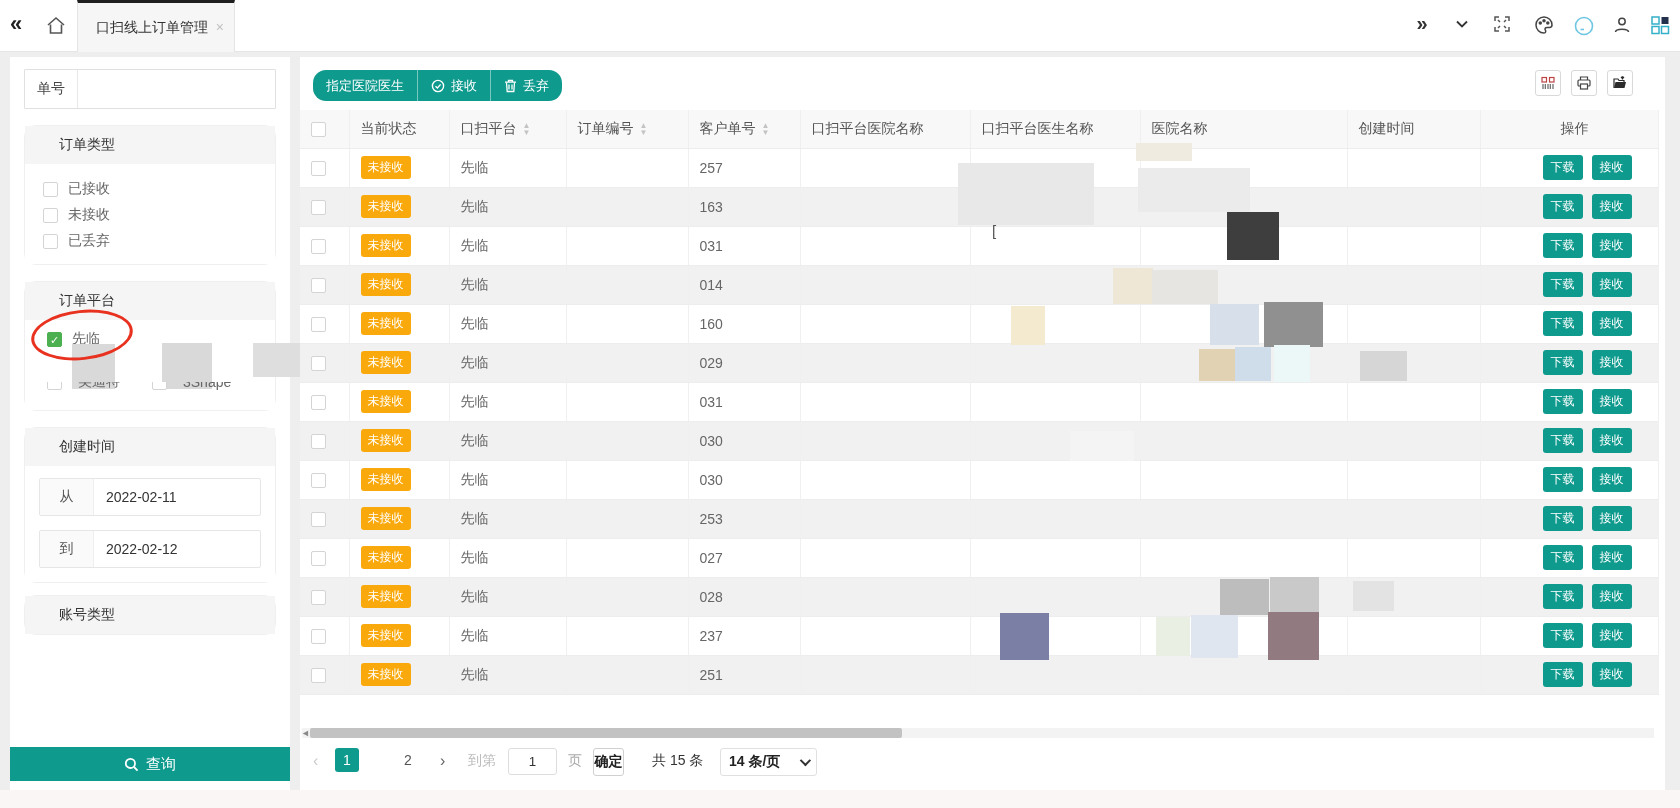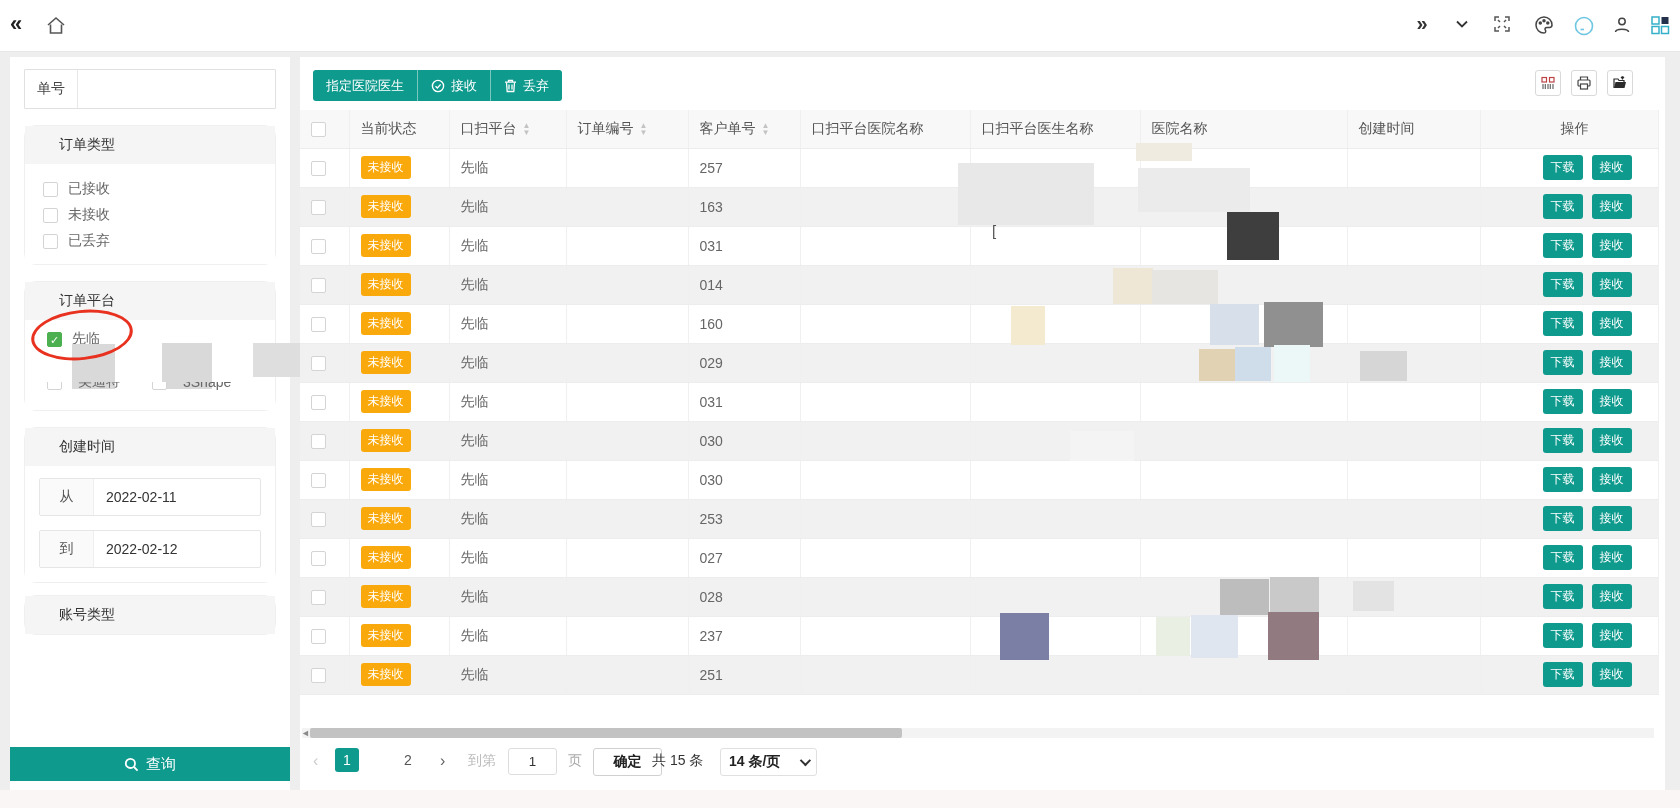--- a/index.html
+++ b/index.html
@@ -39,21 +39,21 @@
   .red-ellipse { position:absolute; border:3.5px solid #e8311f; border-radius:50%; transform:rotate(-6deg); pointer-events:none; }
   .date-group { margin:0 14px; height:38px; border:1px solid #e6e6e6; border-radius:2px; display:flex; background:#fff; }
   .dg-label { width:54px; background:#fafafa; border-right:1px solid #eee; display:flex; align-items:center; justify-content:center; color:#555; }
   .dg-value { flex:1; display:flex; align-items:center; padding-left:12px; color:#333; }
   .select-row { position:relative; height:40px; display:flex; align-items:center; padding-left:12px; color:#bfbfbf; cursor:pointer; }
   .select-caret { position:absolute; right:14px; top:17px; width:0; height:0; border-left:6px solid transparent; border-right:6px solid transparent; border-top:7px solid #b5b5b5; }
   .search-btn { position:absolute; left:0; top:690px; width:280px; height:34px; background:#0E9A8D; color:#fff; border:none; font-size:15px; display:flex; align-items:center; justify-content:center; gap:7px; cursor:pointer; }
 
   
   .main { position:absolute; left:300px; top:57px; width:1365px; height:733px; background:#fff; }
-  .toolbar { position:absolute; left:13px; top:13px; height:31px; display:flex; background:#0E9A8D; border-radius:3px; overflow:hidden; }
+  .toolbar { position:absolute; left:13px; top:13px; height:31px; display:flex; background:#0E9A8D; border-radius:13px; overflow:hidden; }
   .tb-seg { display:flex; align-items:center; gap:6px; color:#fff; padding:0 13px; font-size:13px; cursor:pointer; border-right:1px solid rgba(255,255,255,.45); }
   .tb-seg:last-child { border-right:none; }
   .panel-icons { position:absolute; top:13px; right:32px; display:flex; gap:10px; }
   .picon { width:26px; height:26px; border:1px solid #d9d9d9; border-radius:3px; background:#fff; display:flex; align-items:center; justify-content:center; cursor:pointer; }
 
   table.grid { position:absolute; left:0; top:53px; border-collapse:collapse; table-layout:fixed; }
   .grid th { height:38px; background:#f8f8f9; font-weight:normal; color:#555; font-size:14px; text-align:left; padding:0 0 0 11px; border-bottom:1px solid #ececec; border-right:1px solid #efefef; white-space:nowrap; overflow:hidden; }
   .grid td { height:39px; color:#666; font-size:14px; padding:0 0 0 11px; border-bottom:1px solid #ededed; border-right:1px solid #f0f0f0; white-space:nowrap; overflow:hidden; }
   .grid tr.even td { background:#f1f1f1; }
   .sorters { display:inline-block; vertical-align:middle; margin-left:6px; line-height:0; }
@@ -72,38 +72,42 @@
 
   .pager { position:absolute; left:0; top:691px; width:1360px; height:30px; font-size:14px; }
   .pg { position:absolute; top:0; height:26px; display:flex; align-items:center; }
   .pg-prev { left:13px; color:#ccc; cursor:pointer; font-size:16px; }
   .pg-num { width:24px; height:24px; justify-content:center; color:#555; cursor:pointer; border-radius:3px; }
   .pg-num.active { background:#0E9A8D; color:#fff; }
   .pg-next { left:140px; color:#666; cursor:pointer; font-size:16px; }
   .pg-goto-label { left:168px; color:#bbb; }
   .pg-input { left:208px; width:49px; height:27px; border:1px solid #ddd; border-radius:3px; text-align:center; color:#333; background:#fff; }
   .pg-unit { left:268px; color:#aaa; }
-  .pg-confirm { left:293px; width:69px; height:28px; border:1px solid #d0d0d0; border-radius:3px; justify-content:center; color:#222; font-weight:bold; cursor:pointer; background:#fff; }
+  .pg-confirm { left:293px; width:31px; height:28px; border:1px solid #d0d0d0; border-radius:3px; justify-content:center; color:#222; font-weight:bold; cursor:pointer; background:#fff; }
   .pg-total { left:352px; color:#333; }
   .pg-size { left:420px; width:97px; height:28px; border:1px solid #e0e0e0; border-radius:3px; padding:0 8px; justify-content:space-between; color:#222; cursor:pointer; background:#fff; font-weight:bold; }
   .chev-down { width:8px; height:8px; border-right:2px solid #333; border-bottom:2px solid #333; transform:rotate(45deg) translateY(-2px); }
 
   .footer-strip { position:absolute; left:0; top:790px; width:1680px; height:18px; background:#faf6f6; }
 </style>
 </head>
 <body>
 
 <div class="topbar">
   <span class="collapse-ic">«</span>
   <span class="home-btn">
     <svg width="24" height="24" viewBox="0 0 24 24" fill="none" stroke="#555" stroke-width="1.6">
         <path d="M4 11 L12 4 L20 11"></path>
         <path d="M6.5 10.5 V19 H17.5 V10.5"></path>
       </svg>
   </span>
+  <div class="tab">
+    <span class="tab-label">口扫线上订单管理</span>
+    <span class="tab-close">×</span>
+  </div>
   <div class="hdr-icons">
     <span class="hicon" style="right:246px; font-size:20px; font-weight:bold; top:12px;">»</span>
     <span class="hicon" style="right:206px;">
       <svg width="18" height="18" viewBox="0 0 18 18" fill="none" stroke="#333" stroke-width="1.8">
           <path d="M4 6.5 L9 11.5 L14 6.5"></path>
         </svg>
     </span>
     <span class="hicon" style="right:166px;">
       <svg width="18" height="18" viewBox="0 0 18 18" fill="none" stroke="#555" stroke-width="1.5">
           <path d="M2 6 L2 2 L6 2 M12 2 L16 2 L16 6 M16 12 L16 16 L12 16 M6 16 L2 16 L2 12"></path>

